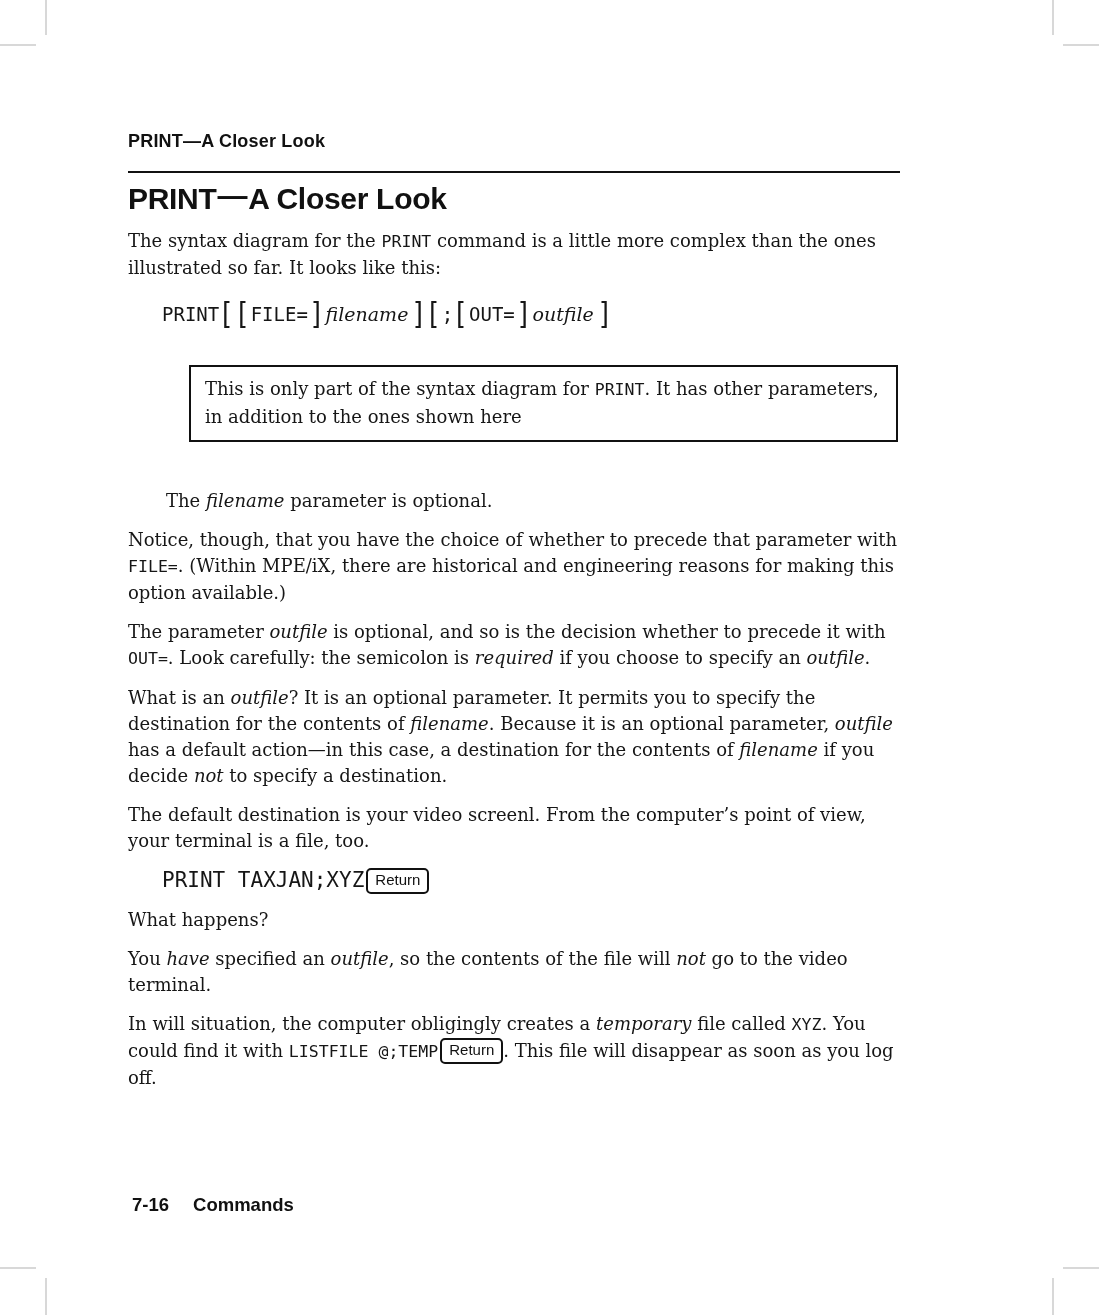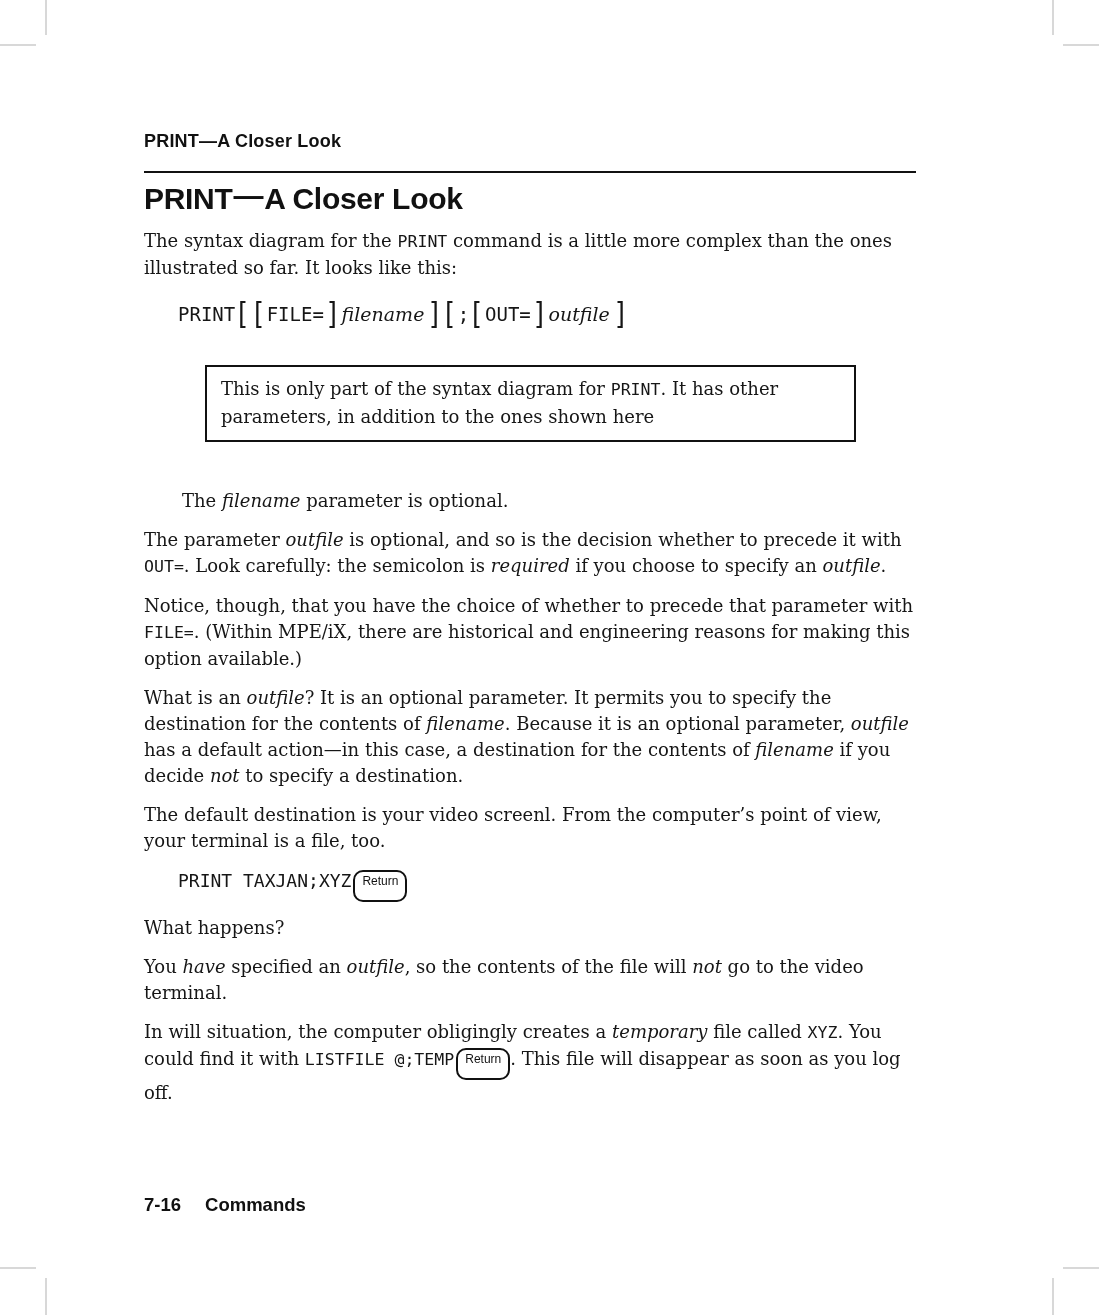--- a/index.html
+++ b/index.html
@@ -16,21 +16,21 @@
   .crop { position: absolute; background: #d8d8d8; }
   .crop.tl-v { left: 45px;  top: 0;       width: 2px;  height: 35px; }
   .crop.tl-h { left: 0;     top: 44px;    width: 36px; height: 2px;  }
   .crop.tr-v { left: 1052px;top: 0;       width: 2px;  height: 35px; }
   .crop.tr-h { left: 1063px;top: 44px;    width: 36px; height: 2px;  }
   .crop.bl-h { left: 0;     top: 1267px;  width: 36px; height: 2px;  }
   .crop.bl-v { left: 45px;  top: 1278px;  width: 2px;  height: 37px; }
   .crop.br-h { left: 1063px;top: 1267px;  width: 36px; height: 2px;  }
   .crop.br-v { left: 1052px;top: 1278px;  width: 2px;  height: 37px; }
 
-  .content { position: absolute; left: 144px; top: 131px; width: 772px; }
+  .content { position: absolute; left: 128px; top: 131px; width: 772px; }
 
   .running-header {
     font-family: "Liberation Sans", sans-serif;
     font-weight: 700;
     font-size: 18px;
     line-height: 20px;
     color: #111;
     letter-spacing: 0.2px;
   }
   .rule { margin-top: 20px; height: 2px; background: #111; }
@@ -71,46 +71,46 @@
     font-weight: 400;
     font-size: 30px;
     line-height: 30px;
     padding: 0 2px;
     transform: scaleX(0.85);
   }
 
   .note-box {
     box-sizing: border-box;
     margin: 32px 0 0 61px;
-    width: 651px;
+    width: 709px;
     border: 2px solid #111;
     padding: 8px 14px 10px 14px;
     font-size: 18px;
     line-height: 27px;
   }
 
   .cmdline { margin: 12px 0 0 34px; font-size: 19px; line-height: 28px; }
-  .cmdline .mono { font-size: 18px; }
+  .cmdline .mono { font-size: 21px; }
   .return-key {
     display: inline-block;
     font-family: "Liberation Sans", sans-serif;
-    font-size: 12px;
+    font-size: 15px;
     line-height: 17px;
     border: 2px solid #111;
-    border-radius: 10px;
-    padding: 1px 7px 10px 7px;
+    border-radius: 5px;
+    padding: 1px 7px 4px 7px;
     margin-left: 2px;
     vertical-align: 2px;
     color: #111;
     background: #fff;
   }
 
   .footer {
     position: absolute;
-    left: 144px;
+    left: 132px;
     top: 1194px;
     font-family: "Liberation Sans", sans-serif;
     font-weight: 700;
     font-size: 18.5px;
     color: #111;
   }
   .footer .chapter { margin-left: 24px; }
 </style>
 </head>
 <body>
@@ -150,23 +150,23 @@
         <span class="s-mono">OUT=</span>
         <span class="br">]</span>
         <span class="s-it">outfile</span>
         <span class="br">]</span>
       </div>
 
     <div class="note-box"><span>This is only part of the syntax diagram for </span><span class="mono">PRINT</span><span>. It has other parameters, in addition to the ones shown here</span></div>
 
     <p class="para after-box"><span>The </span><span class="it">filename</span><span> parameter is optional.</span></p>
 
+    <p class="para"><span>Notice, though, that you have the choice of whether to precede that parameter with </span><span class="mono">FILE=</span><span>. (Within MPE/iX, there are historical and engineering reasons for making this option available.)</span></p>
+
     <p class="para"><span>The parameter </span><span class="it">outfile</span><span> is optional, and so is the decision whether to precede it with </span><span class="mono">OUT=</span><span>. Look carefully: the semicolon is </span><span class="it">required</span><span> if you choose to specify an </span><span class="it">outfile</span><span>.</span></p>
-
-    <p class="para"><span>Notice, though, that you have the choice of whether to precede that parameter with </span><span class="mono">FILE=</span><span>. (Within MPE/iX, there are historical and engineering reasons for making this option available.)</span></p>
 
     <p class="para"><span>What is an </span><span class="it">outfile</span><span>? It is an optional parameter. It permits you to specify the destination for the contents of </span><span class="it">filename</span><span>. Because it is an optional parameter, </span><span class="it">outfile</span><span> has a default action—in this case, a destination for the contents of </span><span class="it">filename</span><span> if you decide </span><span class="it">not</span><span> to specify a destination.</span></p>
 
     <p class="para">The default destination is your video screenl. From the computer’s point of view, your terminal is a file, too.</p>
 
 
     <div class="cmdline"><span class="mono">PRINT TAXJAN;XYZ</span><span class="return-key">Return</span></div>
 
     <p class="para">What happens?</p>
 

